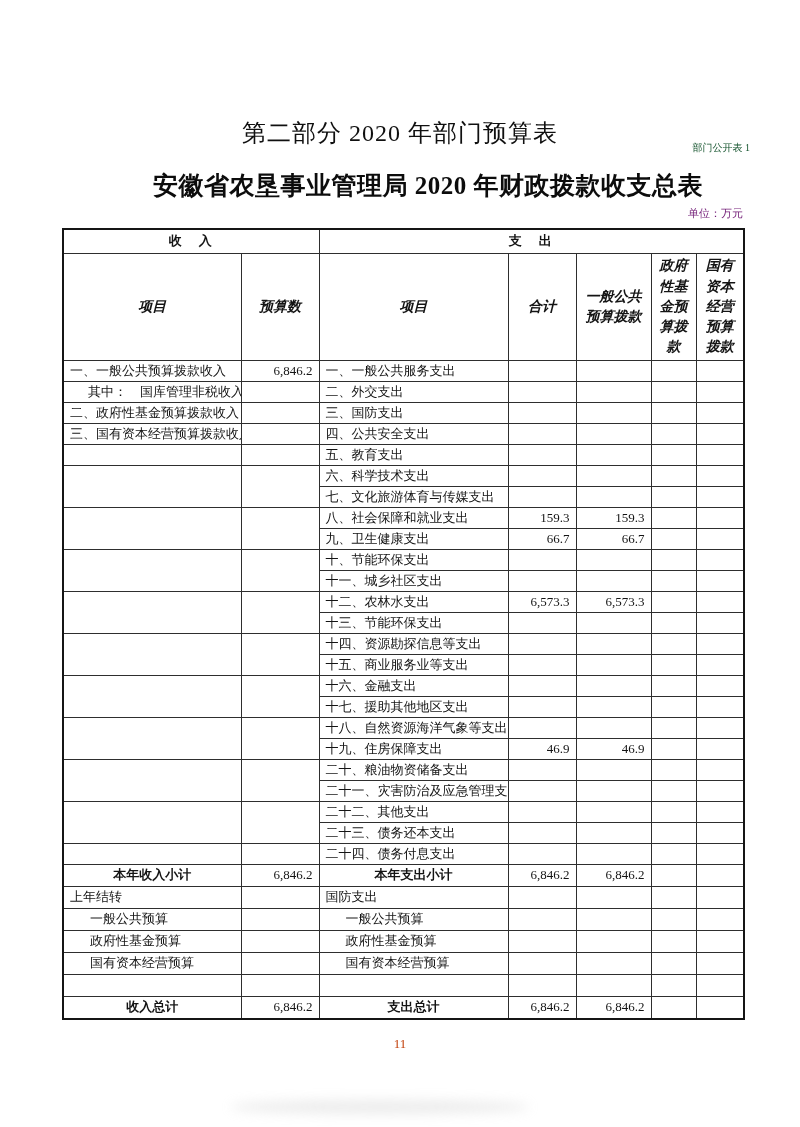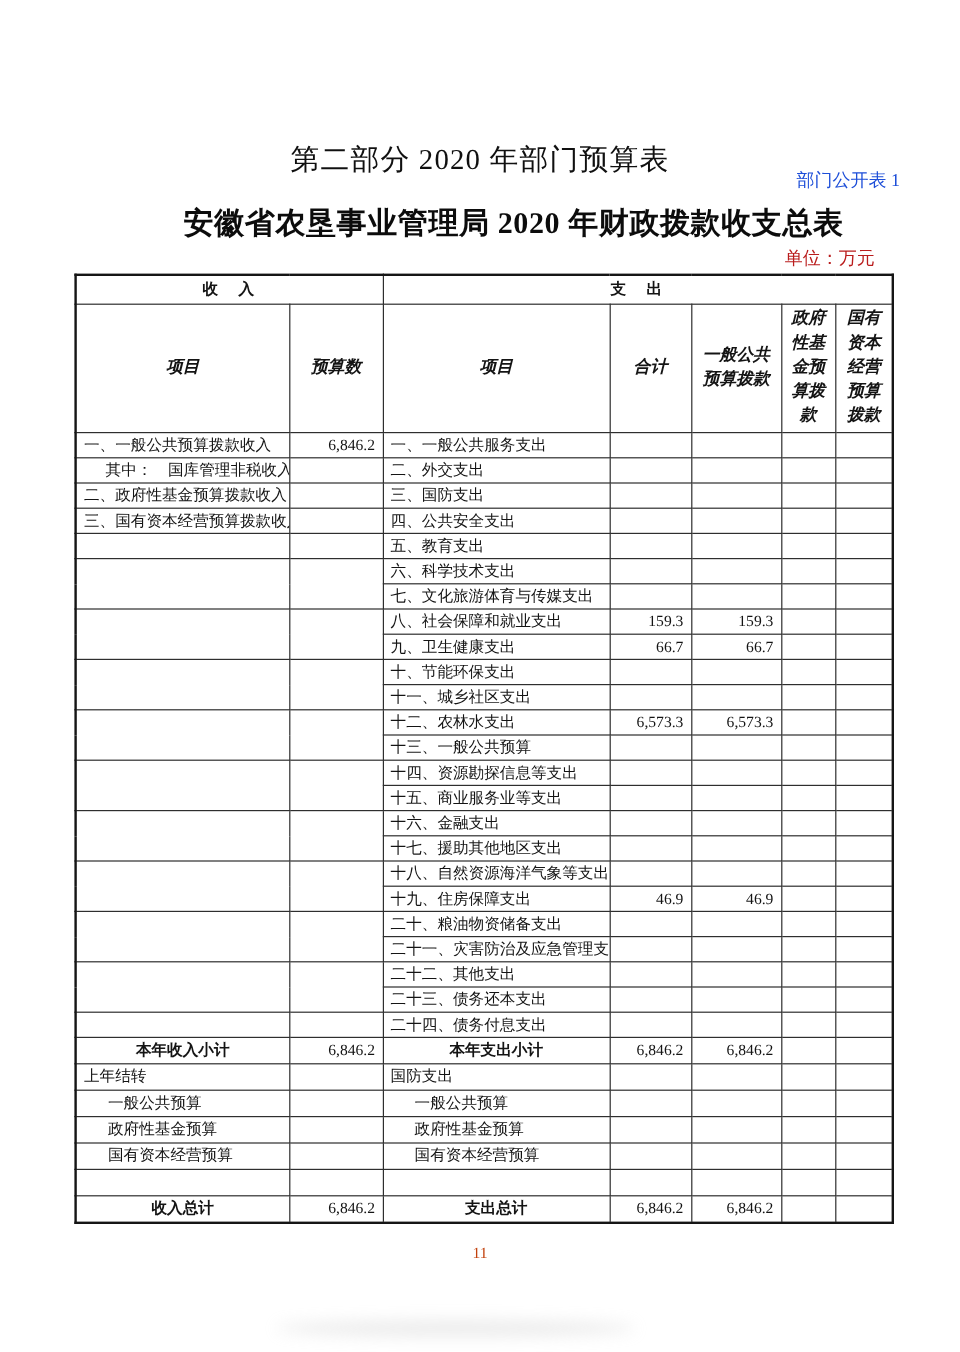--- a/index.html
+++ b/index.html
@@ -7,28 +7,28 @@
     width:800px;height:1127px;position:relative;background:#ffffff;
     font-family:"Liberation Serif","DejaVu Serif",serif;color:#141414;
     overflow:hidden;
   }
   .abs{position:absolute;}
   .section-title{
     top:88px;left:0;width:800px;text-align:center;
     font-size:24px;font-weight:500;letter-spacing:1px;color:#101010;margin-top:29px;
   }
   .sheet-label{
-    top:141px;right:50px;font-size:15px;color:#1d4ed8;
+    top:141px;right:50px;font-size:10px;color:#14532d;
   }
   .table-title{
     top:169px;left:0;width:800px;text-align:center;
     font-size:25px;font-weight:bold;letter-spacing:0.5px;color:#0c0c0c;padding-left:28px;
   }
   .unit-note{
-    top:206px;right:71px;font-size:15px;color:#b91c1c;
+    top:206px;right:57px;font-size:11px;color:#701a75;
   }
   table.budget{
     border-collapse:collapse;table-layout:fixed;
     position:absolute;top:228px;left:62px;width:681px;
     border:2px solid #151515;
   }
   table.budget td{
     border:1px solid #2e2e2e;
     font-size:13px;line-height:1.25;
     padding:0 6px;overflow:hidden;white-space:nowrap;
@@ -194,21 +194,21 @@
   <tr class="r">
     <td class="ii" rowspan="2"></td>
     <td class="v" rowspan="2"></td>
     <td class="ei">十二、农林水支出</td>
     <td class="v">6,573.3</td>
     <td class="v">6,573.3</td>
     <td class="v"></td>
     <td class="v"></td>
   </tr>
   <tr class="r">
-    <td class="ei">十三、一般公共预算</td>
+    <td class="ei">十三、节能环保支出</td>
     <td class="v"></td>
     <td class="v"></td>
     <td class="v"></td>
     <td class="v"></td>
   </tr>
 
   <tr class="r">
     <td class="ii" rowspan="2"></td>
     <td class="v" rowspan="2"></td>
     <td class="ei">十四、资源勘探信息等支出</td>

